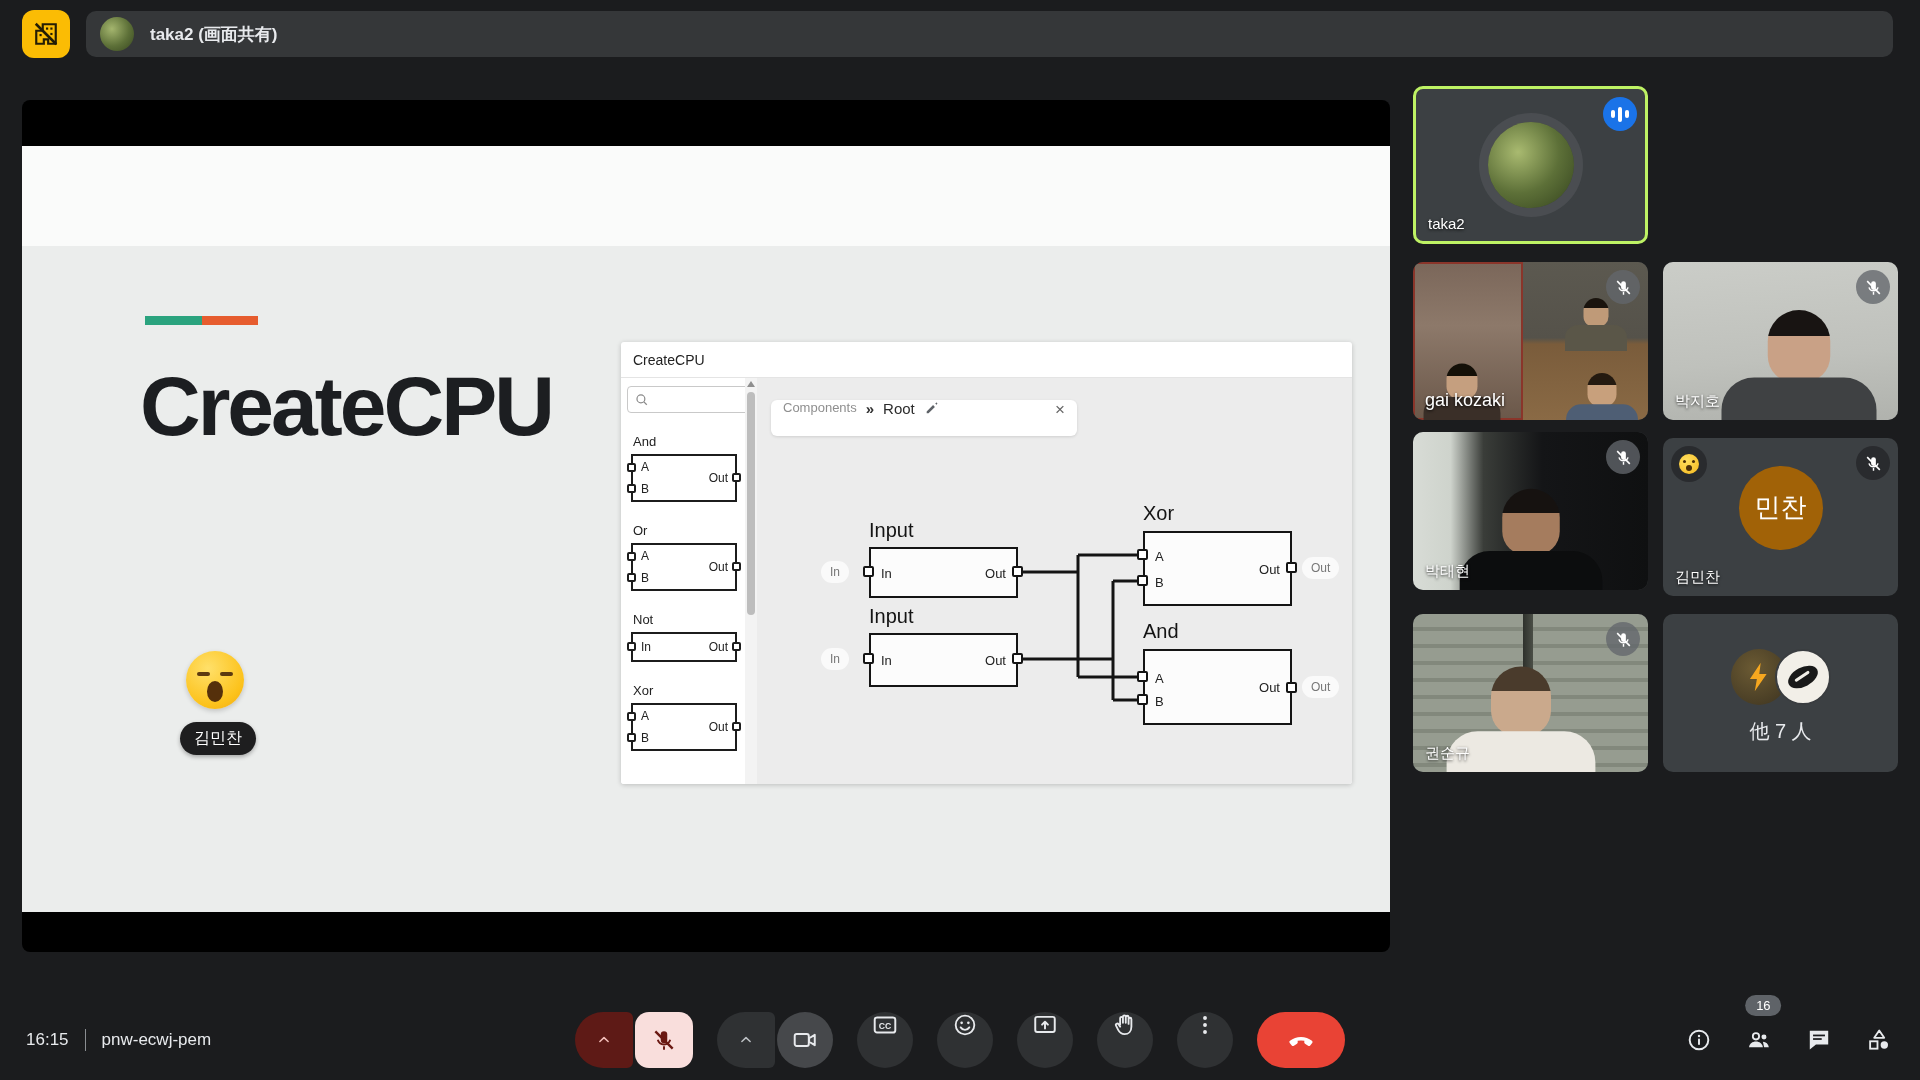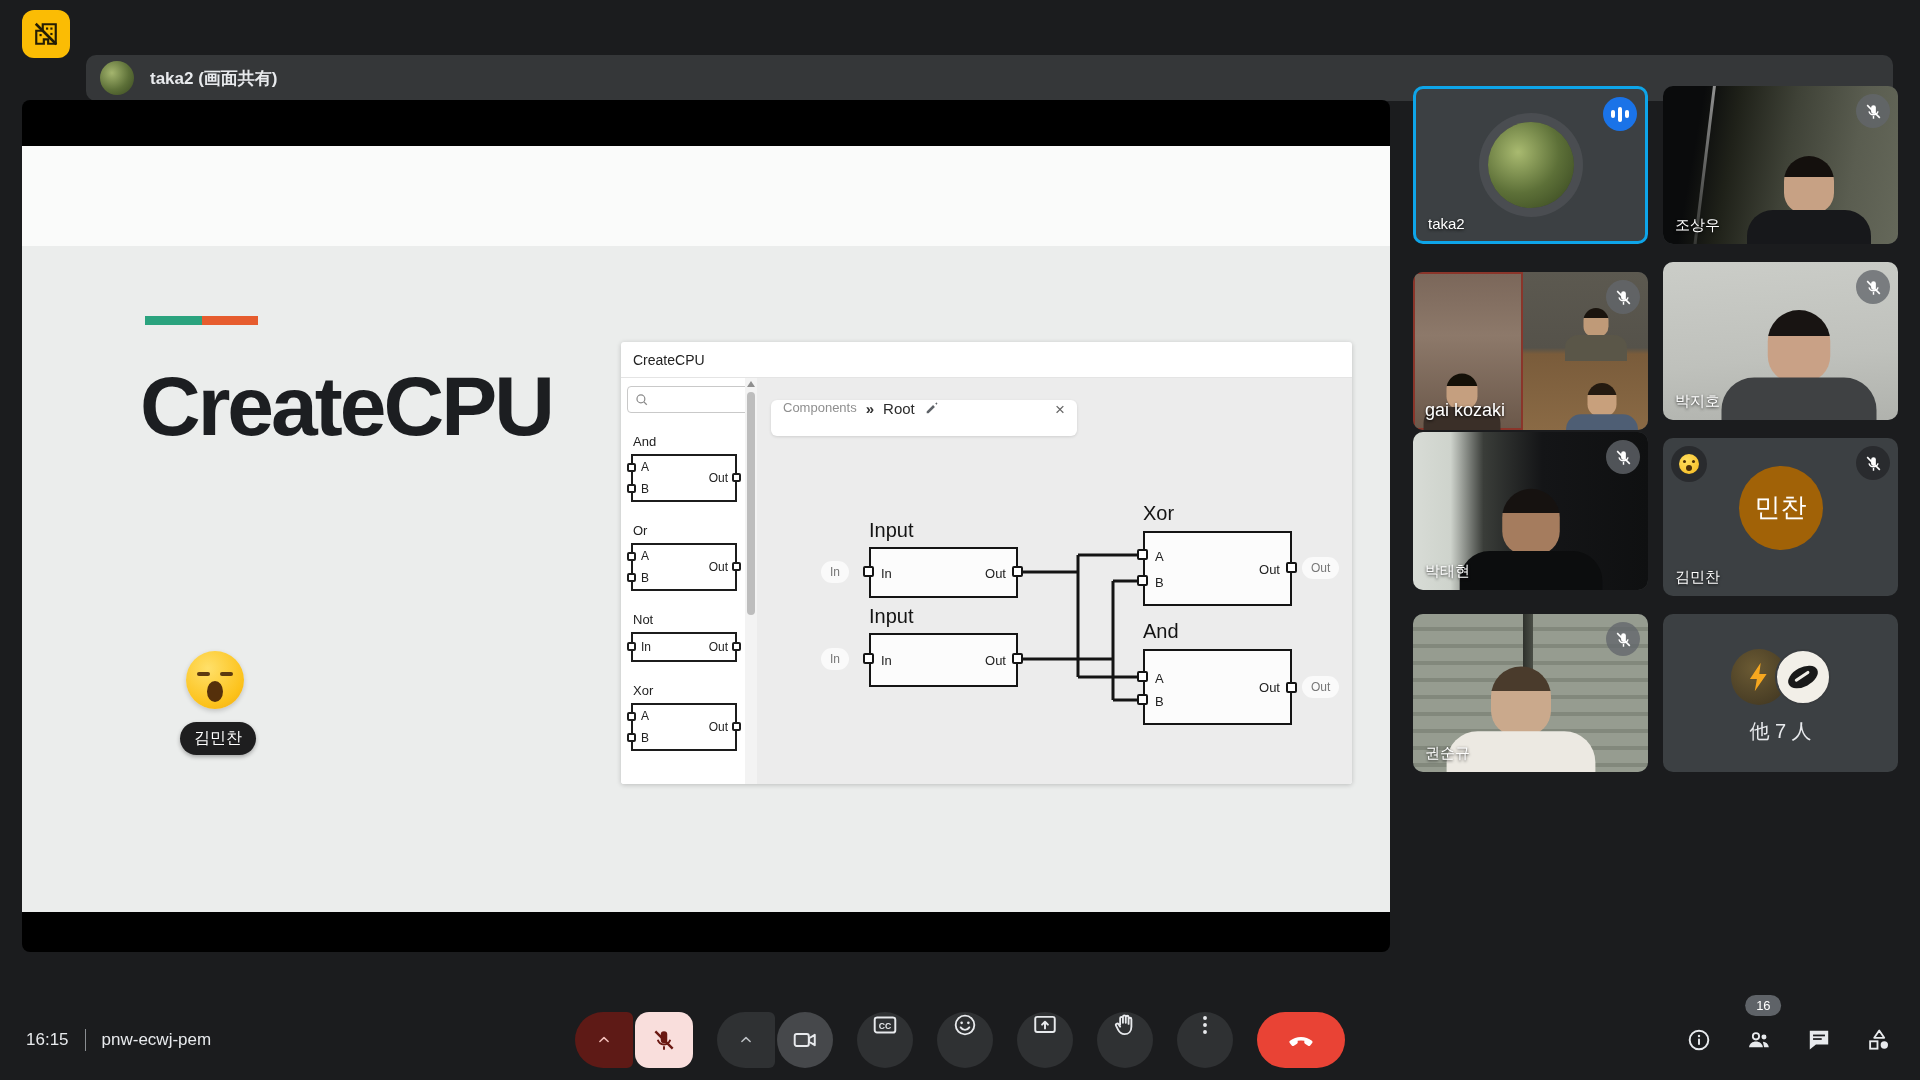--- a/index.html
+++ b/index.html
@@ -3,21 +3,21 @@
 <meta charset="utf-8">
 <style>
   html,body{margin:0;padding:0;background:#101113;}
   *{box-sizing:border-box;font-family:"Liberation Sans","DejaVu Sans",sans-serif;}
   #stage{position:relative;width:1920px;height:1080px;background:#1b1c1e;overflow:hidden;}
 
   
   .tl-btn{position:absolute;left:22px;top:10px;width:48px;height:48px;border-radius:12px;
     background:#fbbc04;display:flex;align-items:center;justify-content:center;}
   .top-pill{position:absolute;left:86px;top:11px;width:1807px;height:46px;border-radius:10px;
-    background:#353739;display:flex;align-items:center;padding:0 14px;margin-top:44px;}
+    background:#353739;display:flex;align-items:center;padding:0 14px;}
   .top-avatar{width:34px;height:34px;border-radius:50%;
     background:radial-gradient(circle at 35% 35%,#a4b56e,#5d7038 55%,#36451f);}
   .top-label{margin-left:16px;color:#e8eaed;font-size:17px;font-weight:700;}
 
   
   .share{position:absolute;left:22px;top:100px;width:1368px;height:852px;background:#000;
     border-radius:8px;overflow:hidden;}
   .slide{position:absolute;left:0;top:46px;width:1368px;height:766px;
     background:linear-gradient(180deg,#fafbfa 0 13%,#ebedec 13%);}
   .accent{position:absolute;left:123px;top:170px;width:113px;height:9px;display:flex;}
@@ -89,22 +89,22 @@
     background:#1a73e8;display:flex;align-items:center;justify-content:center;gap:3px;}
   .speak i{display:block;width:4px;border-radius:2px;background:#fff;}
   .vid{position:absolute;inset:0;overflow:hidden;}
   .person{position:absolute;bottom:0;width:130px;height:86px;z-index:1;transform-origin:bottom center;}
   .person::before{content:"";position:absolute;left:50%;transform:translateX(-50%);bottom:30px;
     width:50px;height:58px;border-radius:26px 26px 22px 22px;
     background:linear-gradient(180deg,var(--hair) 0 36%,var(--skin) 36%);}
   .person::after{content:"";position:absolute;left:50%;transform:translateX(-50%);bottom:-18px;
     width:124px;height:52px;border-radius:26px 26px 0 0;background:var(--shirt);}
 
-  #t-taka2{left:1413px;top:86px;border:3px solid #0ea5e9;}
-  #t-cho{left:1663px;top:86px;} #t-gai{left:1413px;top:272px;} #t-parkj{left:1663px;top:262px;}
+  #t-taka2{left:1413px;top:86px;border:3px solid #bef264;}
+  #t-cho{left:1663px;top:86px;} #t-gai{left:1413px;top:262px;} #t-parkj{left:1663px;top:262px;}
   #t-parkt{left:1413px;top:432px;} #t-kim{left:1663px;top:438px;}
   #t-kwon{left:1413px;top:614px;} #t-others{left:1663px;top:614px;}
   #t-yuto{left:1537px;top:814px;height:152px;}
 
   .taka-avatar{position:absolute;left:50%;top:50%;transform:translate(-50%,-50%);width:86px;height:86px;
     border-radius:50%;box-shadow:0 0 0 9px #4a4d51;
     background:radial-gradient(circle at 35% 35%,#a9ba70,#5d7038 52%,#33421d);}
   .v-cho{background:linear-gradient(100deg,#0a0b0c 0%,#0a0b0c 16%,#1f2119 30%,#3f4237 52%,#5a5d50 78%,#65685a 100%);}
   .v-cho::before{content:"";position:absolute;left:17%;top:-6px;width:3px;height:110%;
     background:linear-gradient(rgba(255,255,255,.55),rgba(255,255,255,.12));transform:rotate(7deg);}
@@ -322,34 +322,20 @@
   <div class="tile" id="t-taka2">
     <div class="taka-avatar"></div>
     <div class="speak">
       <i style="height:8px"></i>
         <i style="height:15px"></i>
         <i style="height:8px"></i>
     </div>
     <div class="tname">taka2</div>
   </div>
 
-  <div class="tile" id="t-cho">
-    <div class="vid v-cho">
-      <div class="person" style="left:calc(62% - 65px);--hair:#14100d;--skin:#c7a184;--shirt:#17181b"></div>
-    </div>
-    <div class="badge">
-      <svg width="19" height="19" viewBox="0 0 24 24">
-        <path d="M12 15a3 3 0 0 0 3-3V7a3 3 0 0 0-6 0v5a3 3 0 0 0 3 3z" fill="#fff"></path>
-        <path d="M6.3 11.8a5.9 5.9 0 0 0 11.4 0" stroke="#fff" stroke-width="1.8" fill="none"></path>
-        <path d="M12 17.7V21" stroke="#fff" stroke-width="1.8"></path>
-          <path d="M4 4l16 16" stroke="#fff" stroke-width="2"></path>
-      </svg>
-    </div>
-    <div class="tname">조상우</div>
-  </div>
 
   <div class="tile" id="t-gai">
     <div class="vid">
       <div class="gai-l">
         <div class="person" style="left:-18px;transform:scale(.62);--hair:#141008;--skin:#c59f7f;--shirt:#3a2f28"></div>
       </div>
       <div class="gai-r">
         <div class="person" style="left:8px;bottom:78px;transform:scale(.5);--hair:#1a140e;--skin:#bf9a78;--shirt:#5a5648"></div>
         <div class="person" style="left:14px;bottom:-4px;transform:scale(.58);--hair:#241a10;--skin:#c8a07c;--shirt:#4e5e74"></div>
       </div>

